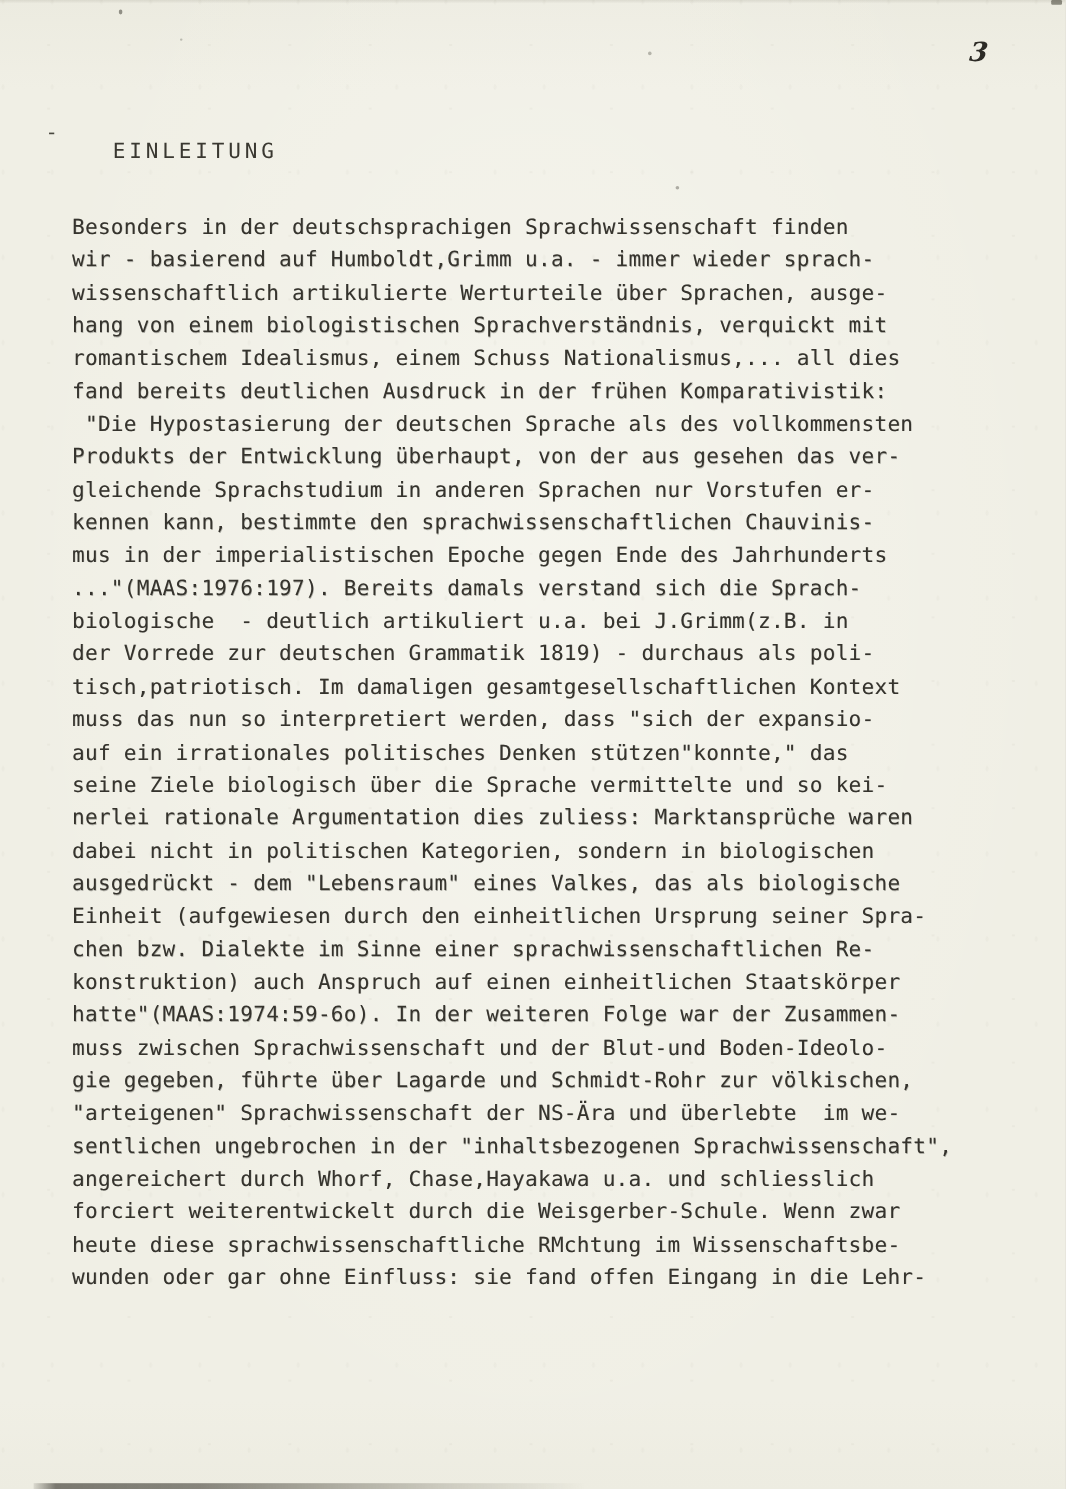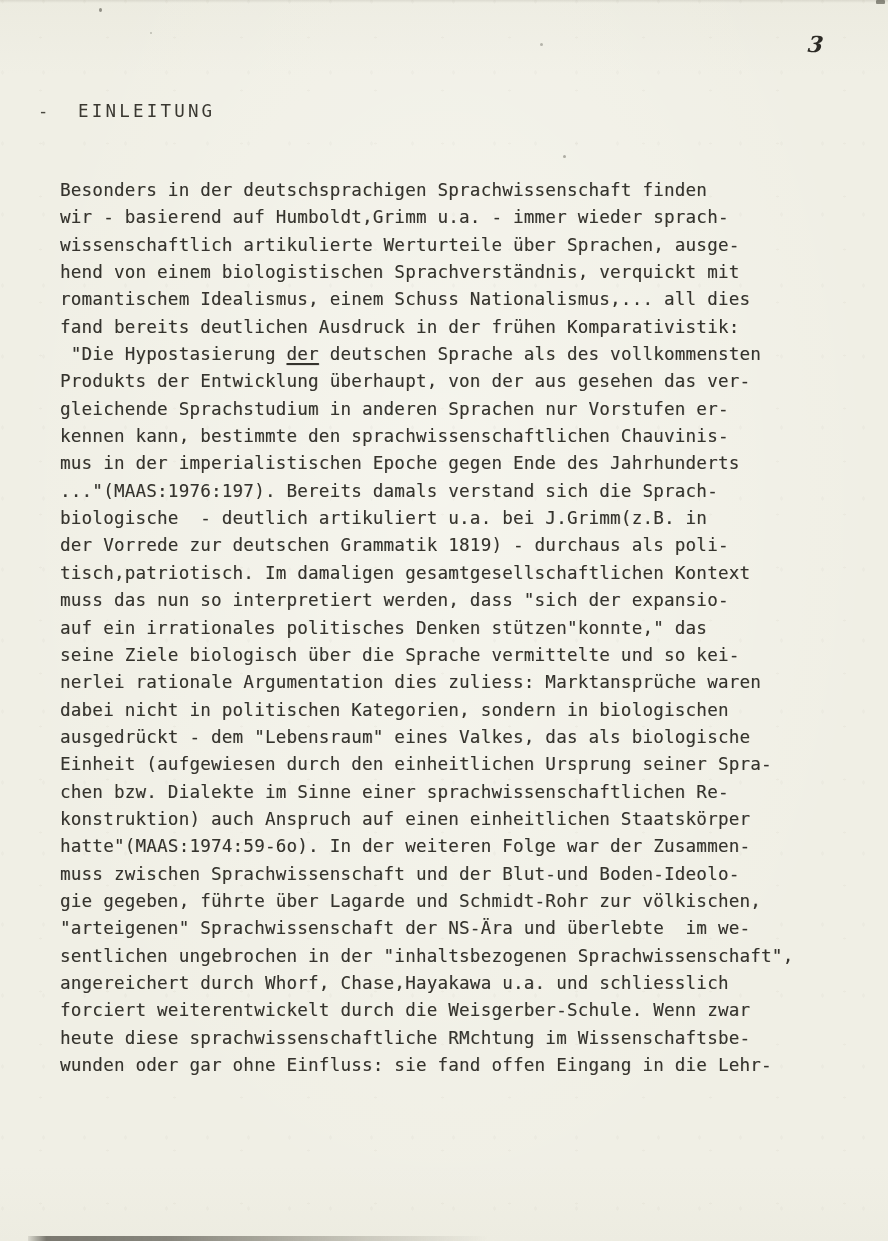--- a/index.html
+++ b/index.html
@@ -52,42 +52,41 @@
     position: absolute;
     left: 38px;
     top: 0;
     font-size: 17px;
     color: #4a4840;
   }
   .heading {
     position: absolute;
     left: 78px;
     top: 0;
-    margin: 0;
+    margin: 16px;
     font-size: 17.5px;
     font-weight: normal;
     letter-spacing: 3.2px;
     color: #3a3831;
   }
   .body-text {
     position: absolute;
     top: 177px;
     left: 60px;
     width: 790px;
   }
   .line {
     white-space: pre;
     font-size: 17.5px;
     line-height: 27.35px;
     letter-spacing: 0.25px;
     color: #35332d;
     text-shadow: 0.4px 0.3px 0.3px rgba(53,51,45,0.35);
   }
   .line .underline {
-    text-decoration: underline;
     text-decoration-thickness: 1.5px;
     text-underline-offset: 3px;
   }
   .speck {
     position: absolute;
     border-radius: 50%;
     pointer-events: none;
   }
   .speck-a { left: 99px;  top: 8px;   width: 3px; height: 4px; background: rgba(70,68,58,0.55); }
   .speck-b { left: 150px; top: 32px;  width: 2px; height: 2px; background: rgba(70,68,58,0.30); }
@@ -128,21 +127,21 @@
 
   <div class="heading-row">
     <span class="heading-dash">-</span>
     <h1 class="heading">EINLEITUNG</h1>
   </div>
 
   <div class="body-text">
       <div class="line"><span>Besonders in der deutschsprachigen Sprachwissenschaft finden</span></div>
       <div class="line"><span>wir - basierend auf Humboldt,Grimm u.a. - immer wieder sprach-</span></div>
       <div class="line"><span>wissenschaftlich artikulierte Werturteile über Sprachen, ausge-</span></div>
-      <div class="line"><span>hend von einem biologistischen Sprachverständnis, verquickt mit</span></div>
+      <div class="line"><span>hang von einem biologistischen Sprachverständnis, verquickt mit</span></div>
       <div class="line"><span>romantischem Idealismus, einem Schuss Nationalismus,... all dies</span></div>
       <div class="line"><span>fand bereits deutlichen Ausdruck in der frühen Komparativistik:</span></div>
       <div class="line"><span> "Die Hypostasierung </span><span class="underline">der</span><span> deutschen Sprache als des vollkommensten</span></div>
       <div class="line"><span>Produkts der Entwicklung überhaupt, von der aus gesehen das ver-</span></div>
       <div class="line"><span>gleichende Sprachstudium in anderen Sprachen nur Vorstufen er-</span></div>
       <div class="line"><span>kennen kann, bestimmte den sprachwissenschaftlichen Chauvinis-</span></div>
       <div class="line"><span>mus in der imperialistischen Epoche gegen Ende des Jahrhunderts</span></div>
       <div class="line"><span>..."(MAAS:1976:197). Bereits damals verstand sich die Sprach-</span></div>
       <div class="line"><span>biologische  - deutlich artikuliert u.a. bei J.Grimm(z.B. in</span></div>
       <div class="line"><span>der Vorrede zur deutschen Grammatik 1819) - durchaus als poli-</span></div>

